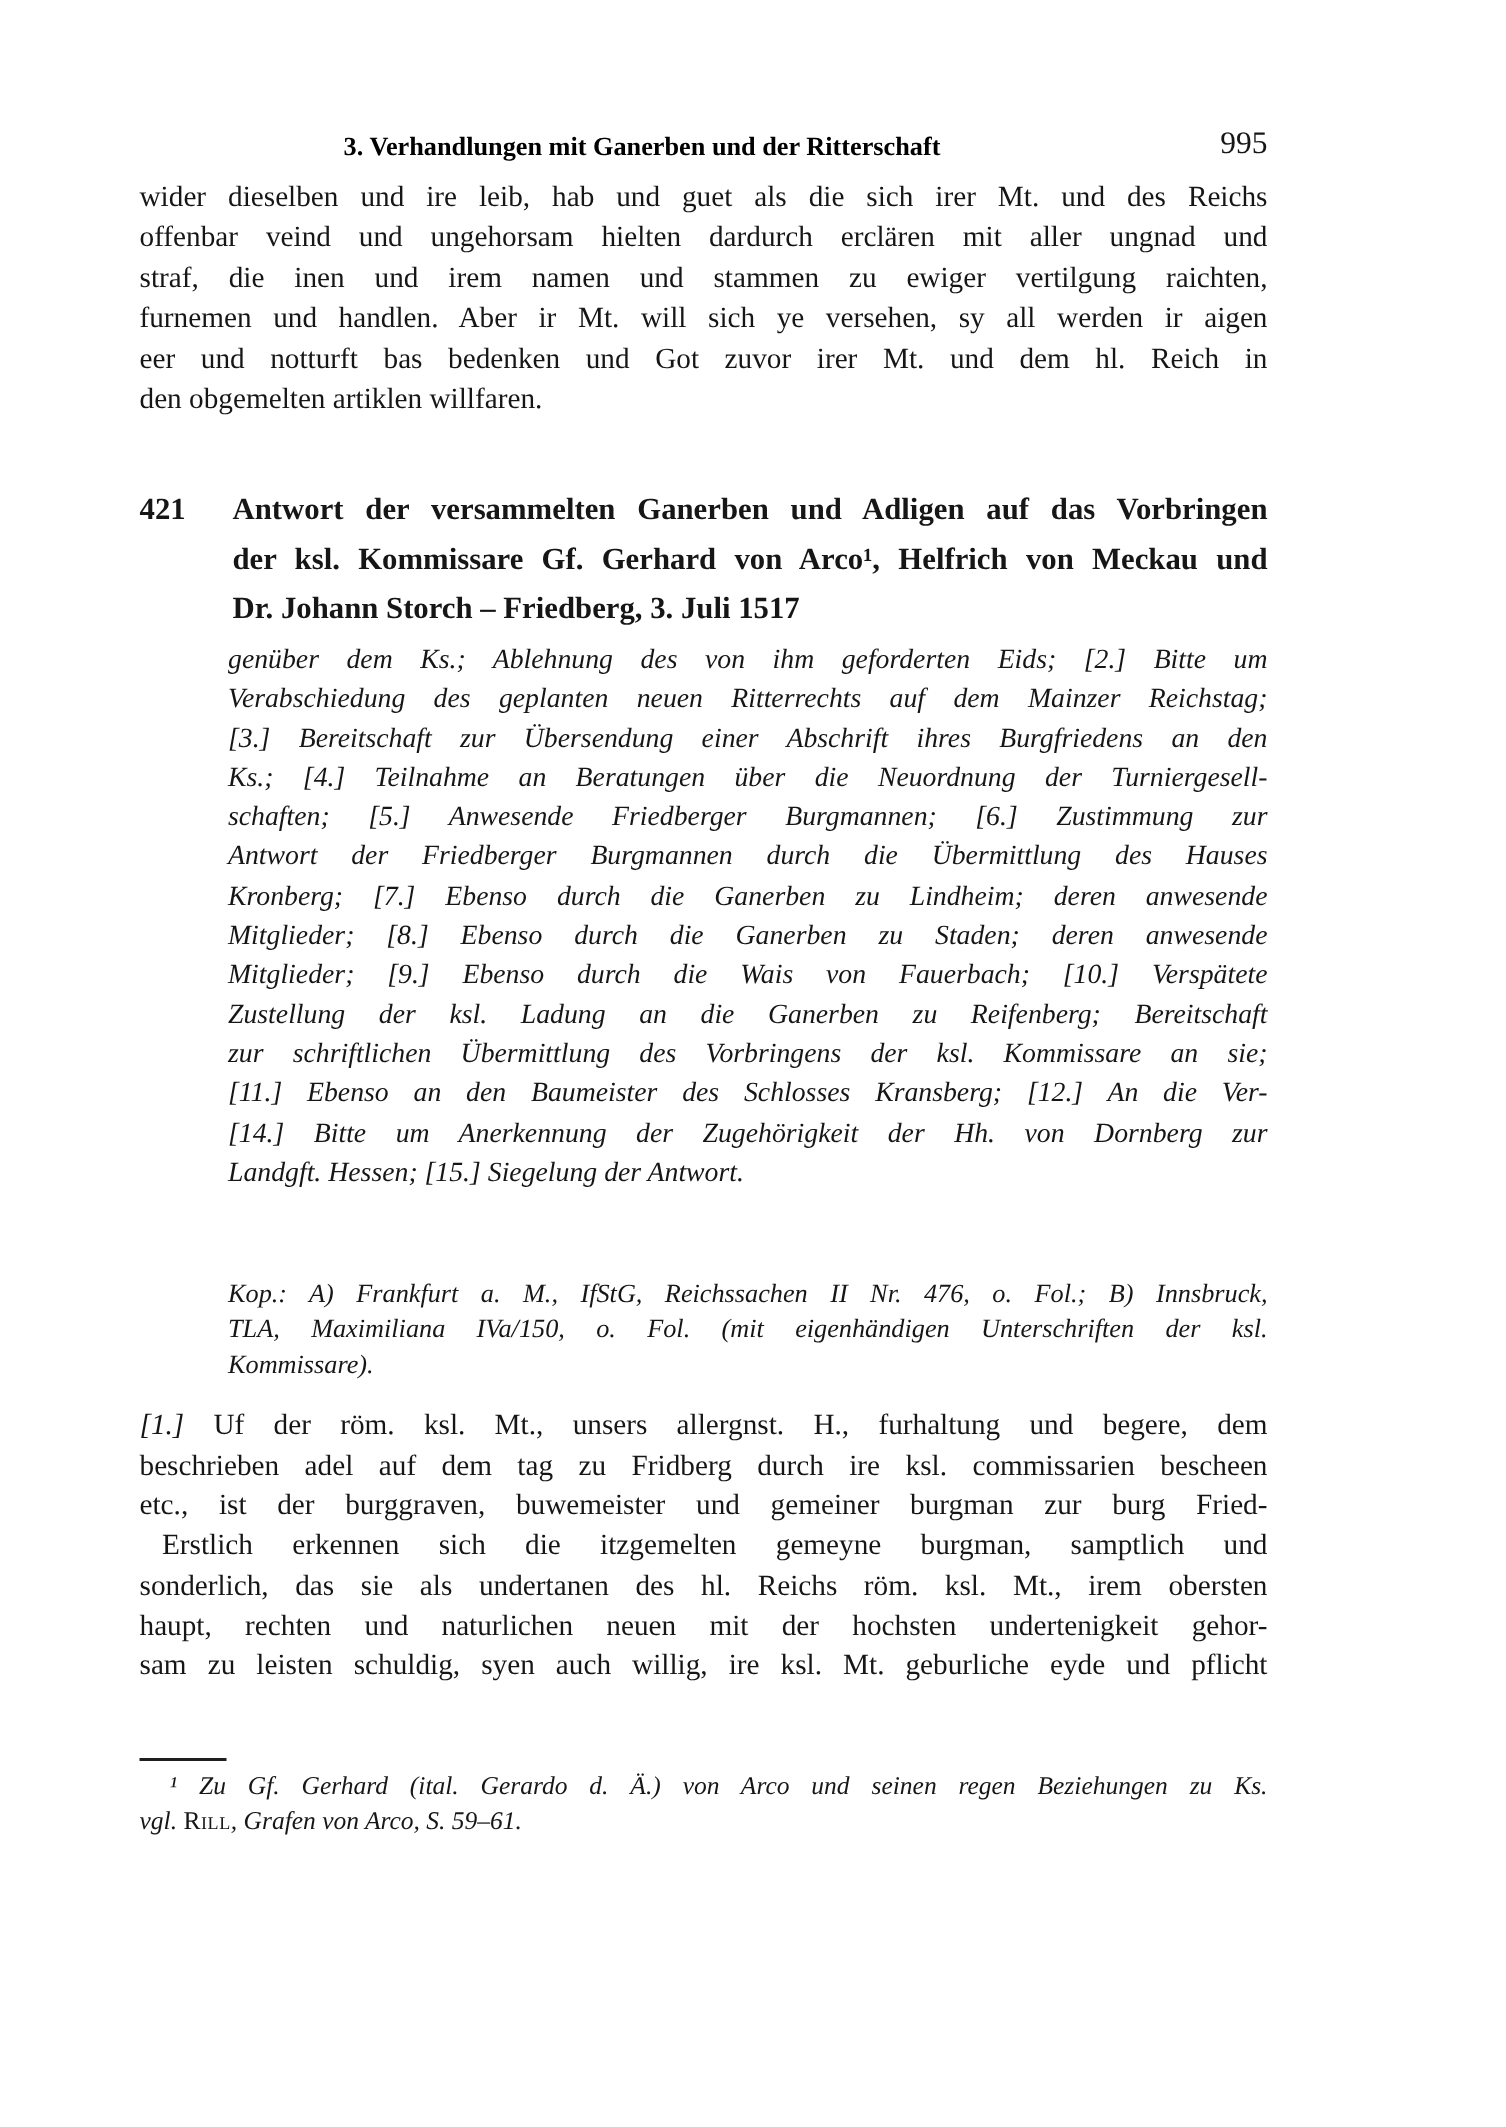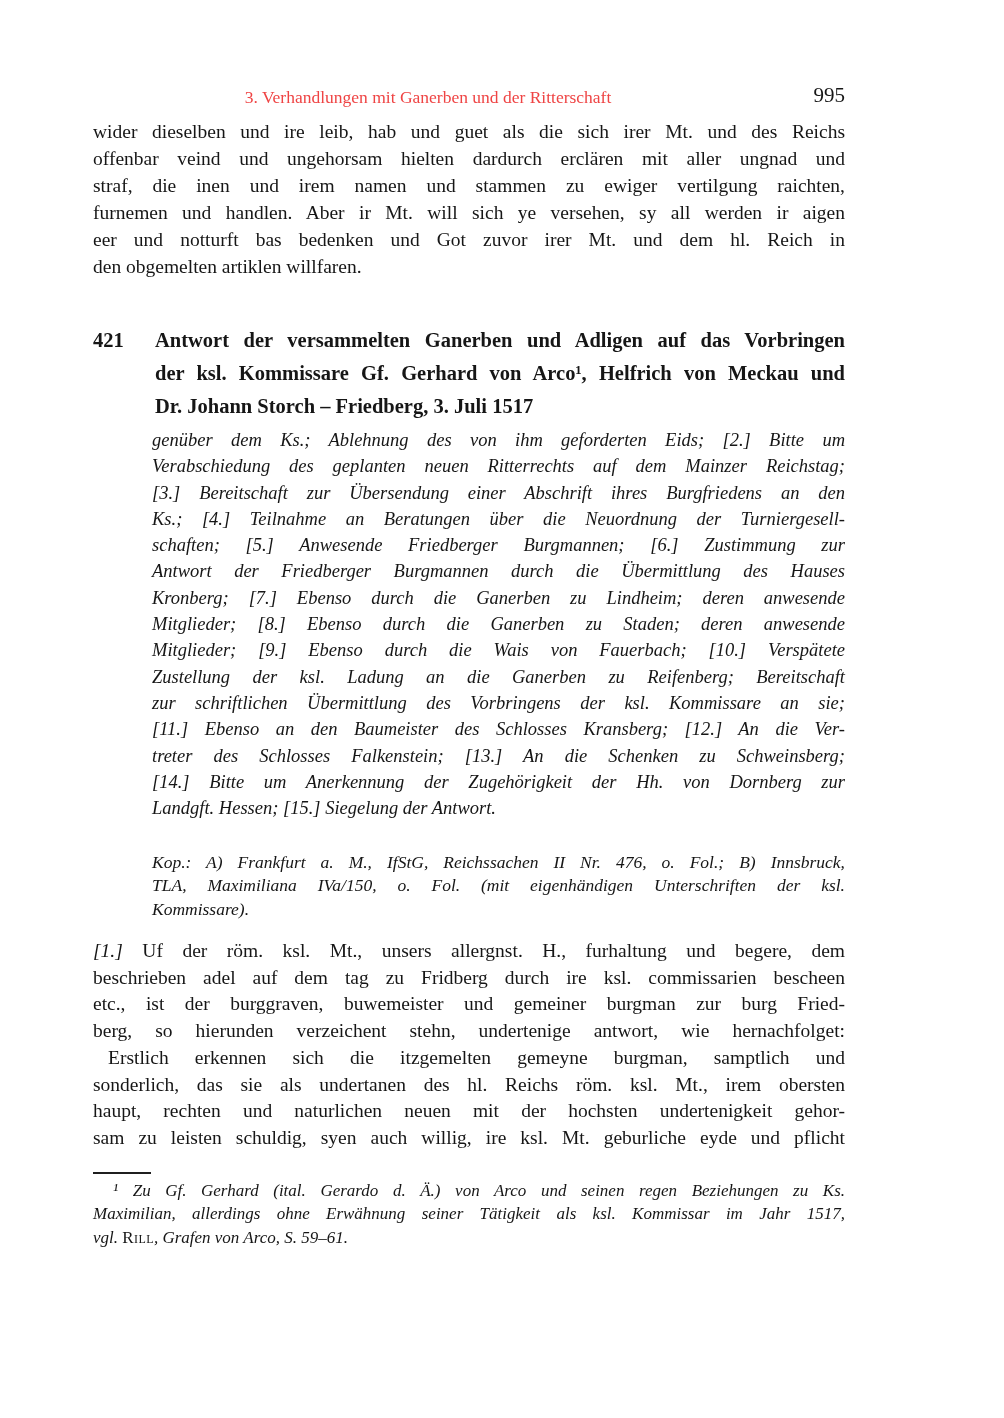--- a/index.html
+++ b/index.html
@@ -17,21 +17,22 @@
   .runhead {
     position: absolute;
     top: 84px; left: 93px; width: 752px; height: 26px;
   }
   .runhead-title {
     display: block;
     text-align: center;
     padding-right: 82px;   
     font-size: 17.5px;
     line-height: 26px;
-    color: #ef4444;
+    color: #000000;
+    font-weight: bold;
   }
   .page-number {
     position: absolute;
     right: 0; top: -2px;
     font-size: 21px;
     line-height: 26px;
   }
   
   .lines .line {
     text-align: justify;
@@ -126,45 +127,42 @@
         <div class="line">[3.] Bereitschaft zur Übersendung einer Abschrift ihres Burgfriedens an den</div>
         <div class="line">Ks.; [4.] Teilnahme an Beratungen über die Neuordnung der Turniergesell-</div>
         <div class="line">schaften; [5.] Anwesende Friedberger Burgmannen; [6.] Zustimmung zur</div>
         <div class="line">Antwort der Friedberger Burgmannen durch die Übermittlung des Hauses</div>
         <div class="line">Kronberg; [7.] Ebenso durch die Ganerben zu Lindheim; deren anwesende</div>
         <div class="line">Mitglieder; [8.] Ebenso durch die Ganerben zu Staden; deren anwesende</div>
         <div class="line">Mitglieder; [9.] Ebenso durch die Wais von Fauerbach; [10.] Verspätete</div>
         <div class="line">Zustellung der ksl. Ladung an die Ganerben zu Reifenberg; Bereitschaft</div>
         <div class="line">zur schriftlichen Übermittlung des Vorbringens der ksl. Kommissare an sie;</div>
         <div class="line">[11.] Ebenso an den Baumeister des Schlosses Kransberg; [12.] An die Ver-</div>
-        <div class="line">treter des Schlosses Falkenstein; [13.] An die Schenken zu Schweinsberg;</div>
         <div class="line">[14.] Bitte um Anerkennung der Zugehörigkeit der Hh. von Dornberg zur</div>
         <div class="line">Landgft. Hessen; [15.] Siegelung der Antwort.</div>
       </div>
 
     <div class="source lines last-left">
         <div class="line">Kop.: A) Frankfurt a. M., IfStG, Reichssachen II Nr. 476, o. Fol.; B) Innsbruck,</div>
         <div class="line">TLA, Maximiliana IVa/150, o. Fol. (mit eigenhändigen Unterschriften der ksl.</div>
         <div class="line">Kommissare).</div>
       </div>
 
     <div class="body-text lines">
         <div class="line"><span class="it">[1.]</span> Uf der röm. ksl. Mt., unsers allergnst. H., furhaltung und begere, dem</div>
         <div class="line">beschrieben adel auf dem tag zu Fridberg durch ire ksl. commissarien bescheen</div>
         <div class="line">etc., ist der burggraven, buwemeister und gemeiner burgman zur burg Fried-</div>
-        <div class="line">berg, so hierunden verzeichent stehn, undertenige antwort, wie hernachfolget:</div>
         <div class="line indent">Erstlich erkennen sich die itzgemelten gemeyne burgman, samptlich und</div>
         <div class="line">sonderlich, das sie als undertanen des hl. Reichs röm. ksl. Mt., irem obersten</div>
         <div class="line">haupt, rechten und naturlichen neuen mit der hochsten undertenigkeit gehor-</div>
         <div class="line">sam zu leisten schuldig, syen auch willig, ire ksl. Mt. geburliche eyde und pflicht</div>
       </div>
   </section>
 
   <footer>
     <div class="footnote-rule"></div>
     <div class="footnote lines last-left">
         <div class="line indent">¹ Zu Gf. Gerhard (ital. Gerardo d. Ä.) von Arco und seinen regen Beziehungen zu Ks.</div>
-        <div class="line">Maximilian, allerdings ohne Erwähnung seiner Tätigkeit als ksl. Kommissar im Jahr 1517,</div>
         <div class="line">vgl. <span class="sc">Rill</span>, Grafen von Arco, S. 59–61.</div>
       </div>
   </footer>
 
 </div>
 
 </body></html>

